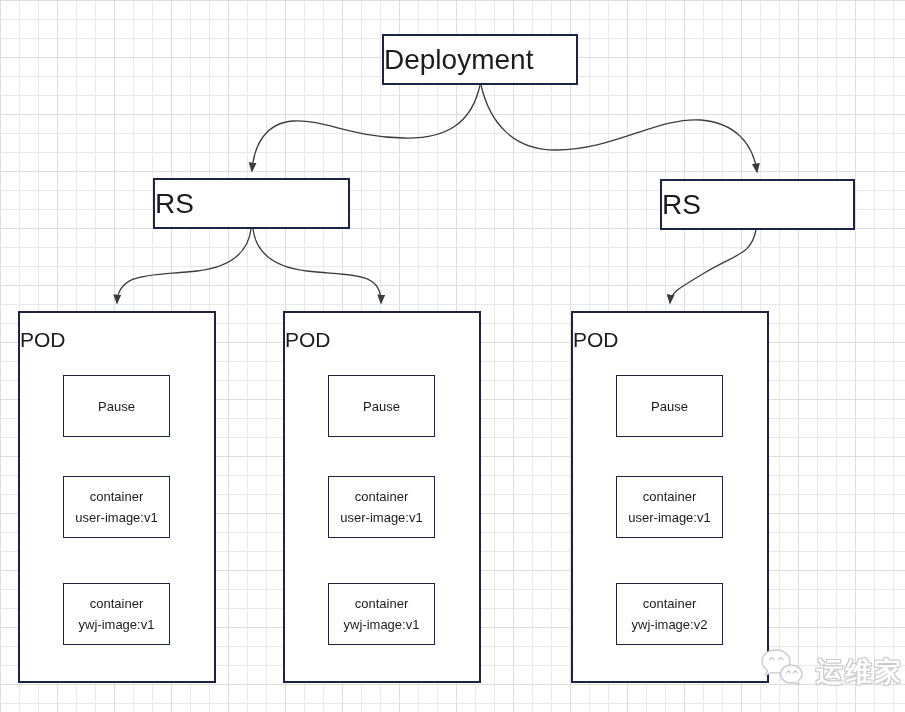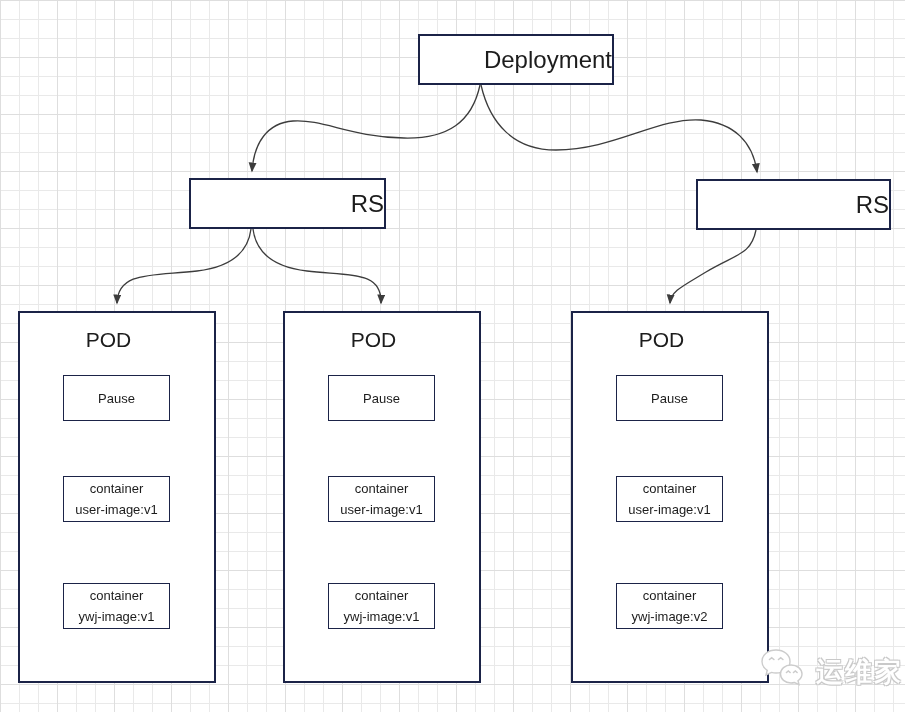--- a/index.html
+++ b/index.html
@@ -21,43 +21,41 @@
   }
   .edges { position: absolute; left: 0; top: 0; width: 905px; height: 712px; }
   .edge { stroke: var(--arrow, #3c3c3c); stroke-width: 1.3; fill: none; }
   .arrowhead { fill: var(--arrow, #3c3c3c); }
   .node {
     position: absolute;
     background: var(--box-fill, #ffffff);
     border: 2px solid var(--box-border, #1b2347);
     display: flex;
     align-items: center;
-    justify-content: flex-end;
-    font-size: 24px;
-    margin-left: 36px;
+    justify-content: flex-start;
+    font-size: 28px;
   }
   .pod {
     position: absolute;
     background: var(--box-fill, #ffffff);
     border: 2px solid var(--box-border, #1b2347);
     width: 198px;
     height: 372px;
     top: 311px;
   }
   .pod-title {
     position: absolute;
     top: 15px; left: 0; right: 17px;
-    text-align: center;
     font-size: 21px;
   }
   .inner {
     position: absolute;
     left: 43px;
     width: 107px;
-    height: 46px;
+    height: 62px;
     background: var(--box-fill, #ffffff);
     border: 1.5px solid var(--box-border, #1b2347);
     display: flex;
     flex-direction: column;
     align-items: center;
     justify-content: center;
     text-align: center;
     font-size: 13px;
     line-height: 21px;
   }

